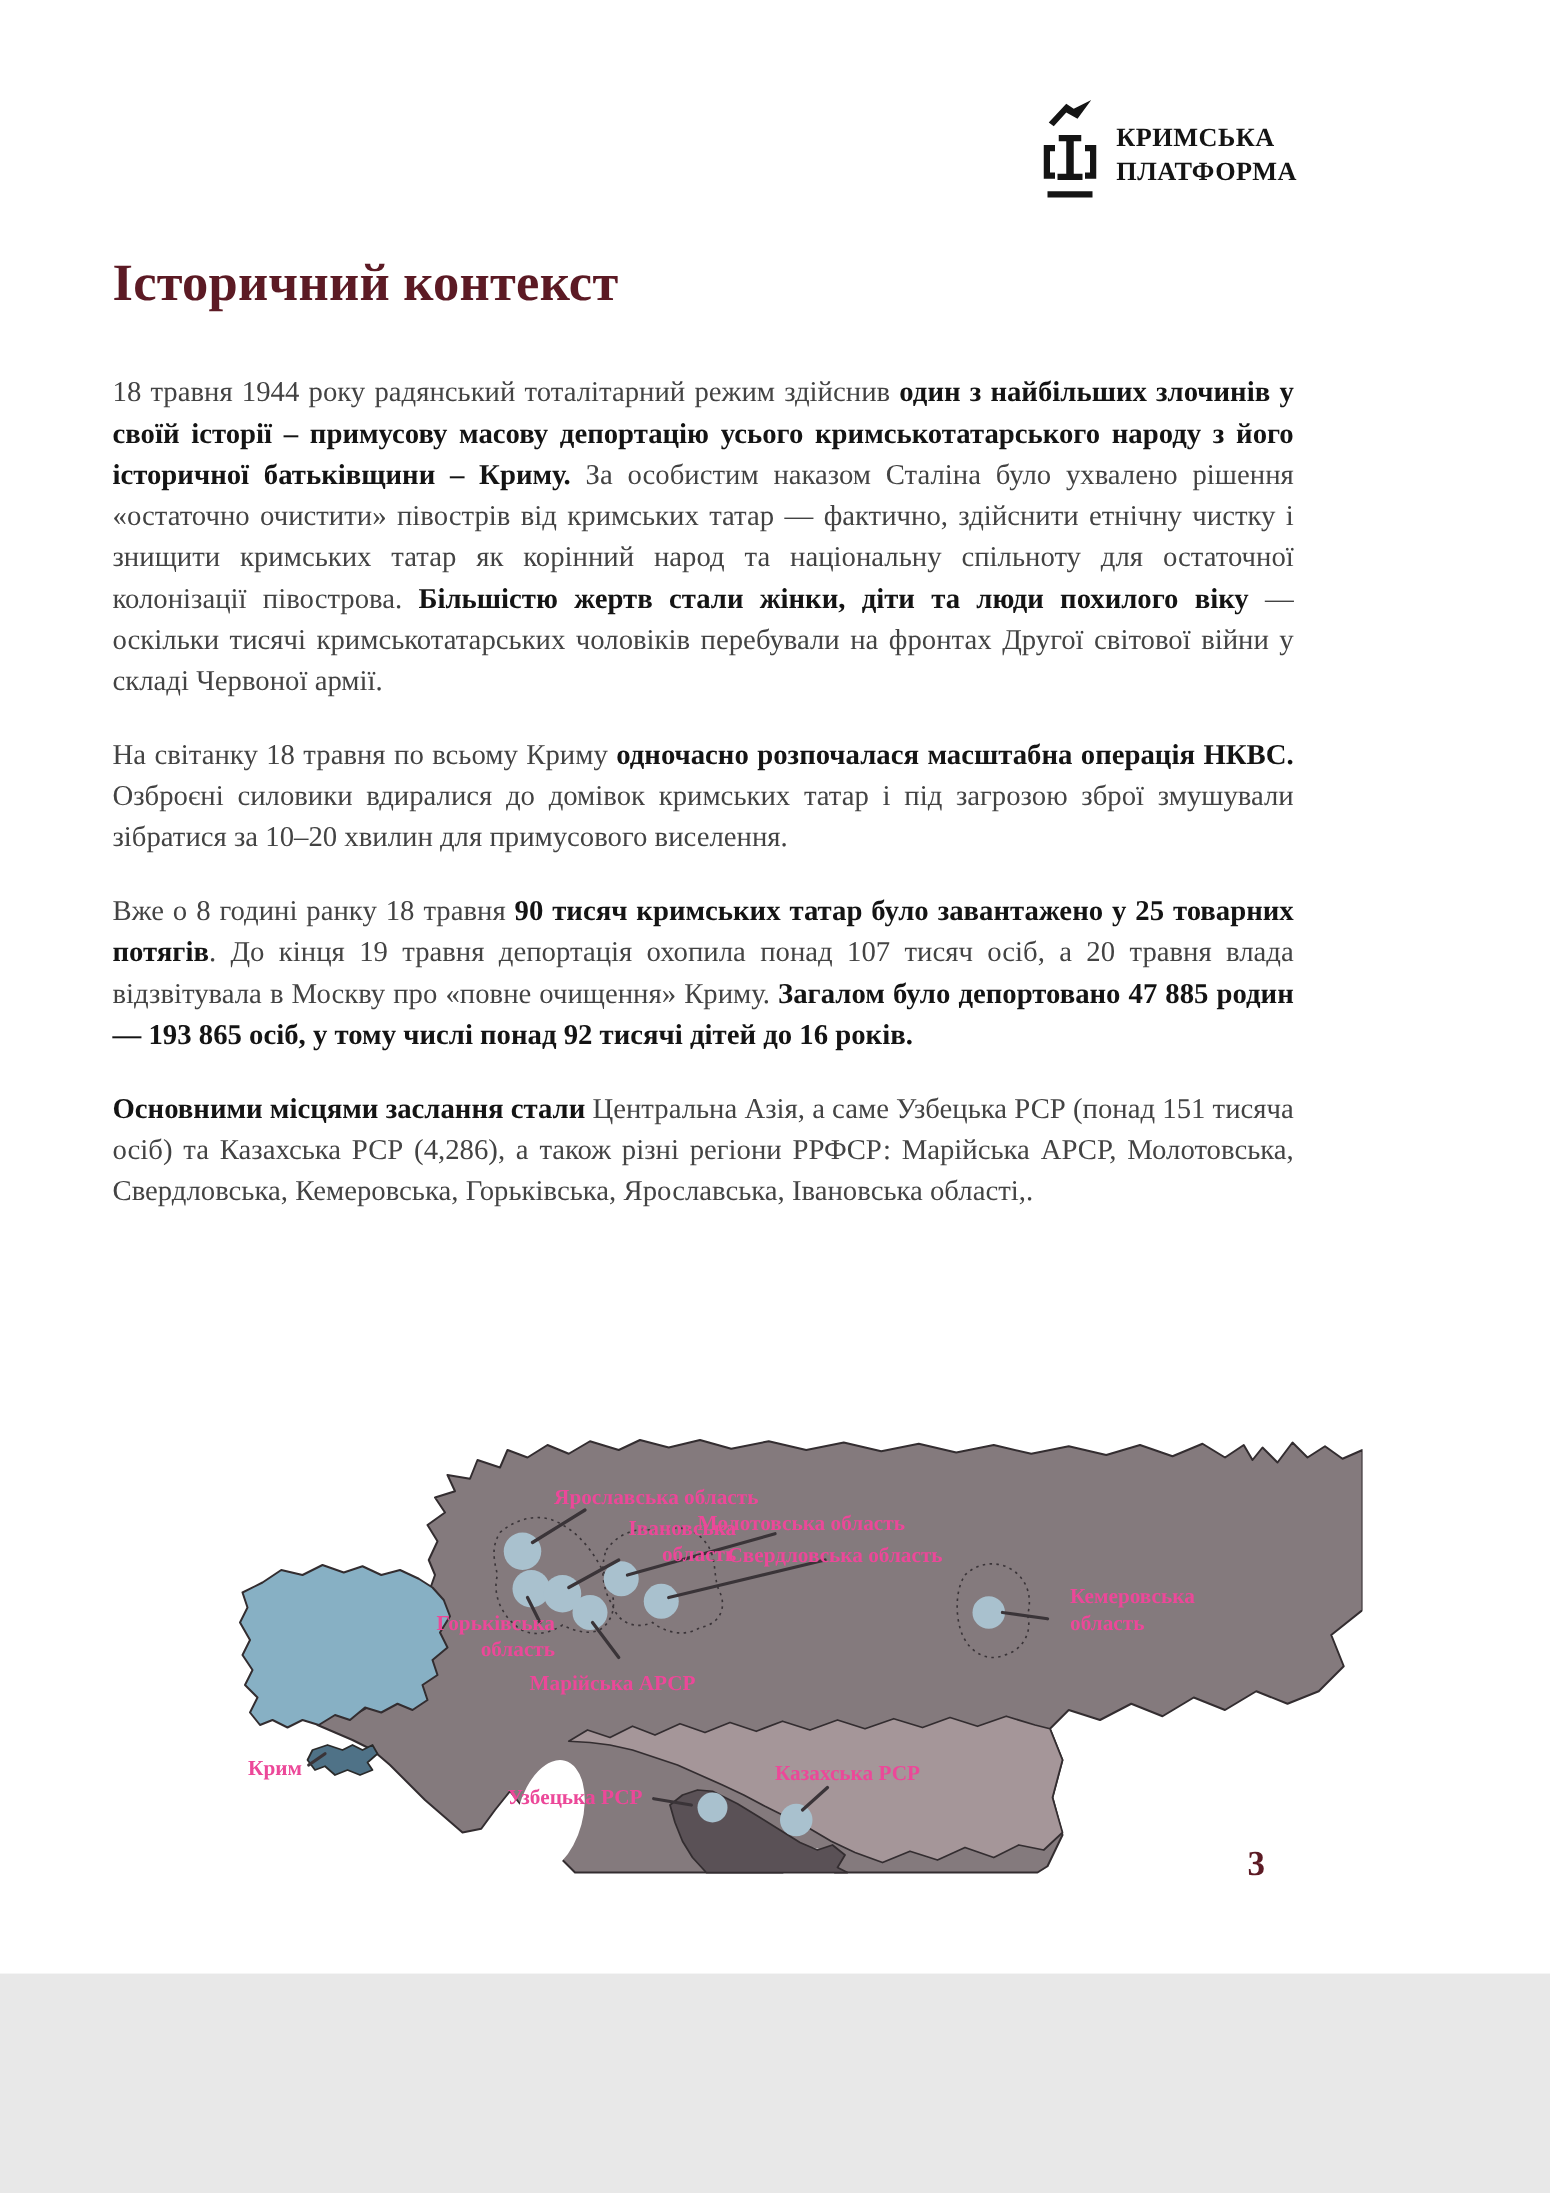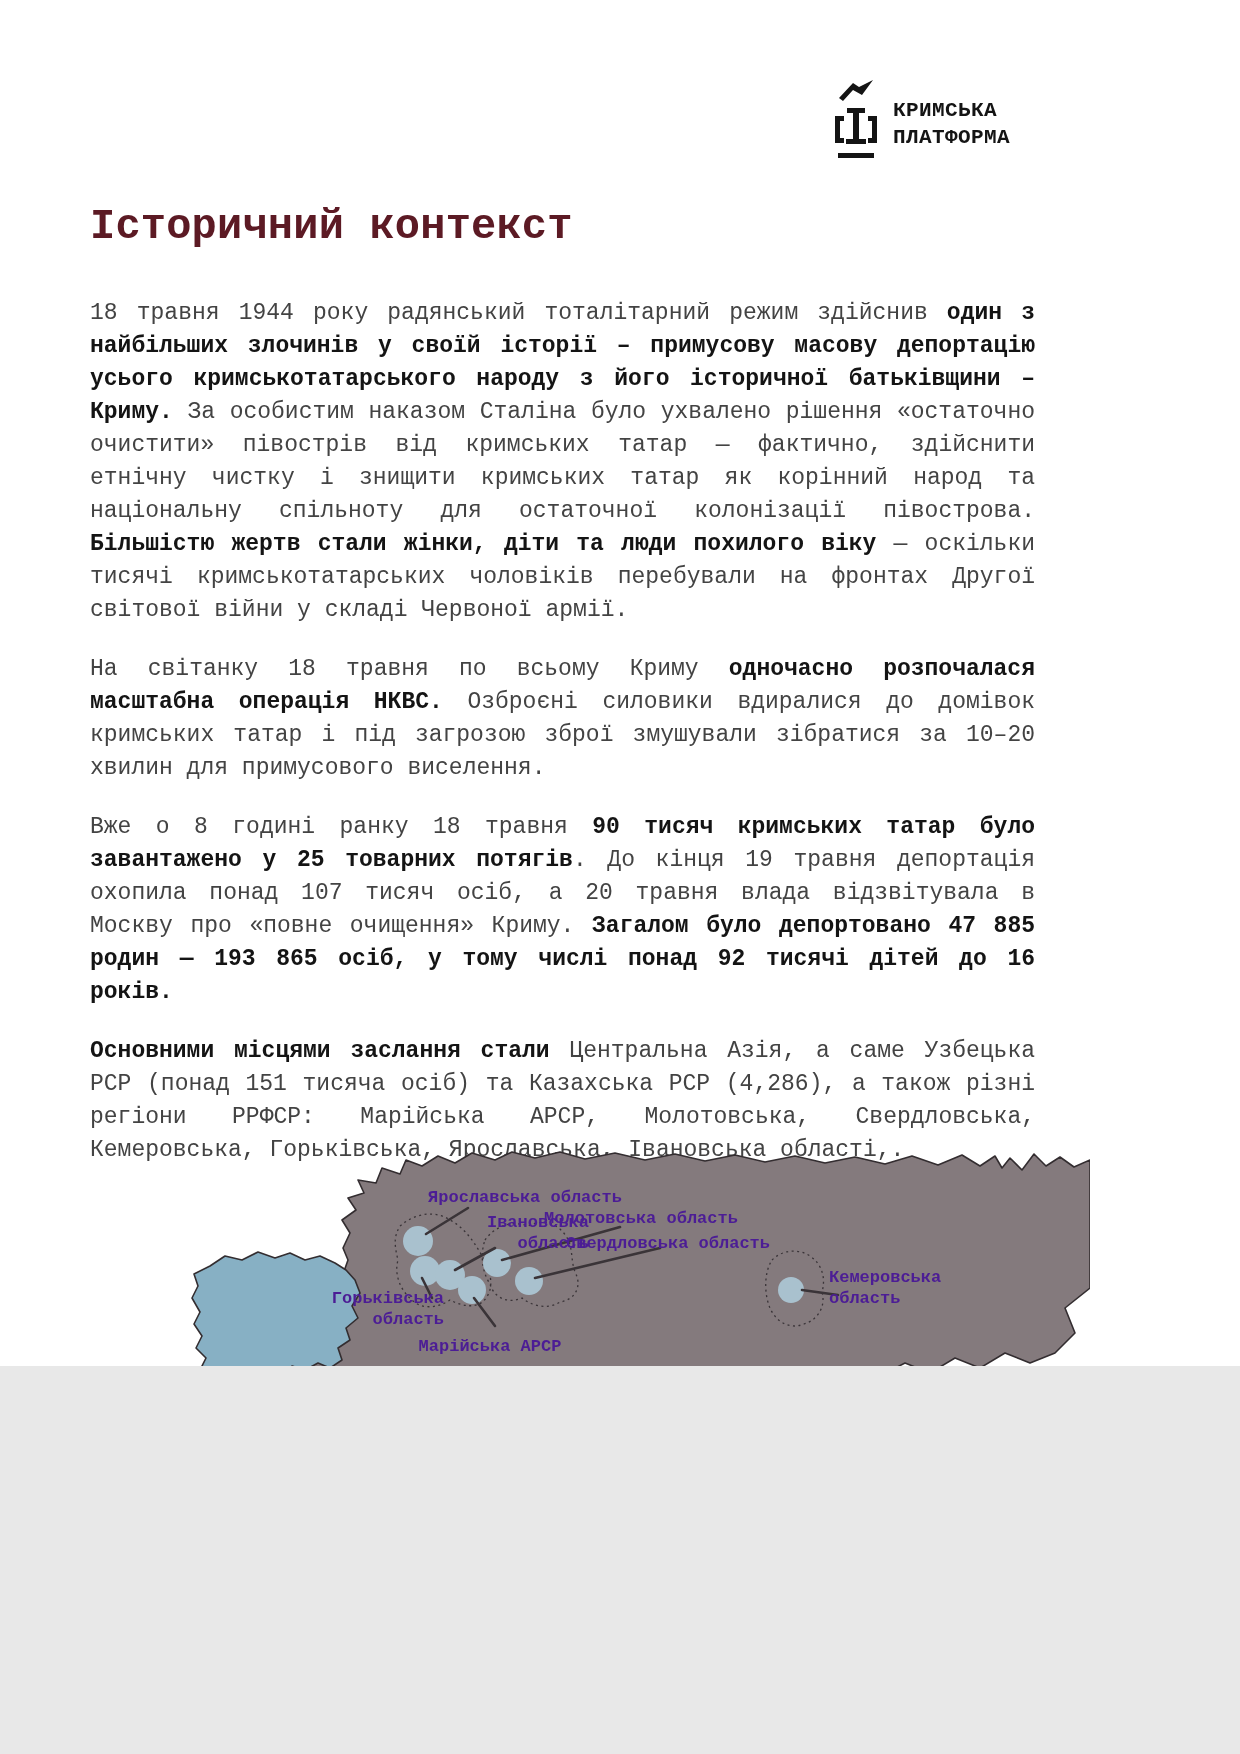--- a/index.html
+++ b/index.html
@@ -1,43 +1,43 @@
 <!DOCTYPE html>
 <html lang="uk"><head>
 <meta charset="utf-8">
 <style>
   html,body{margin:0;padding:0;background:#e8e8e8;}
   .page{
-    position:relative;width:1240px;height:1366px;background:#ffffff;
+    position:relative;width:1240px;height:1579px;background:#ffffff;
     margin:0 auto;overflow:hidden;
-    font-family:Liberation Mono, monospace;
+    font-family:Liberation Serif, serif;
   }
   
   .logo{position:absolute;left:833px;top:78px;display:flex;align-items:center;gap:14px;}
   .logo-icon{width:46px;height:92px;}
   .logo-text{font-size:21px;font-weight:800;letter-spacing:.4px;color:#141414;line-height:27px;}
   
   .content{position:absolute;left:90px;top:203px;width:945px;}
   h1.title{
     margin:0 0 46px 0;font-size:42px;font-weight:800;color:#5c1a24;letter-spacing:.2px;
   }
   .content p{
     margin:0 0 26px 0;font-size:23px;line-height:33px;color:#434343;text-align:justify;
   }
   .content p strong{color:#141414;font-weight:700;}
   
   .map{position:absolute;left:150px;top:1148px;width:940px;height:352px;}
   .map svg{position:absolute;left:0;top:0;}
   .mlabel{
     position:absolute;transform:translate(-50%,-50%);
-    color:#4c1d95;font-weight:700;font-size:17px;line-height:1.25;
+    color:#ec4899;font-weight:700;font-size:17px;line-height:1.25;
     text-align:center;white-space:nowrap;
   }
   .mlabel.wrap{white-space:normal;width:132px;text-align:right;}
-  .mlabel.left{text-align:left;}
+  .mlabel.left{text-align:left;margin-left:27px;}
   #ml-yaroslavl{left:375px;top:50px;}
   #ml-ivanovo{left:373px;top:85px;}
   #ml-molotov{left:491px;top:71px;}
   #ml-sverdlovsk{left:518px;top:96px;}
   #ml-kemerovo{left:745px;top:140px;}
   #ml-gorky{left:228px;top:161px;}
   #ml-mari{left:340px;top:199px;}
   #ml-krym{left:70px;top:267px;}
   #ml-kazakh{left:528px;top:271px;}
   #ml-uzbek{left:310px;top:290px;}

